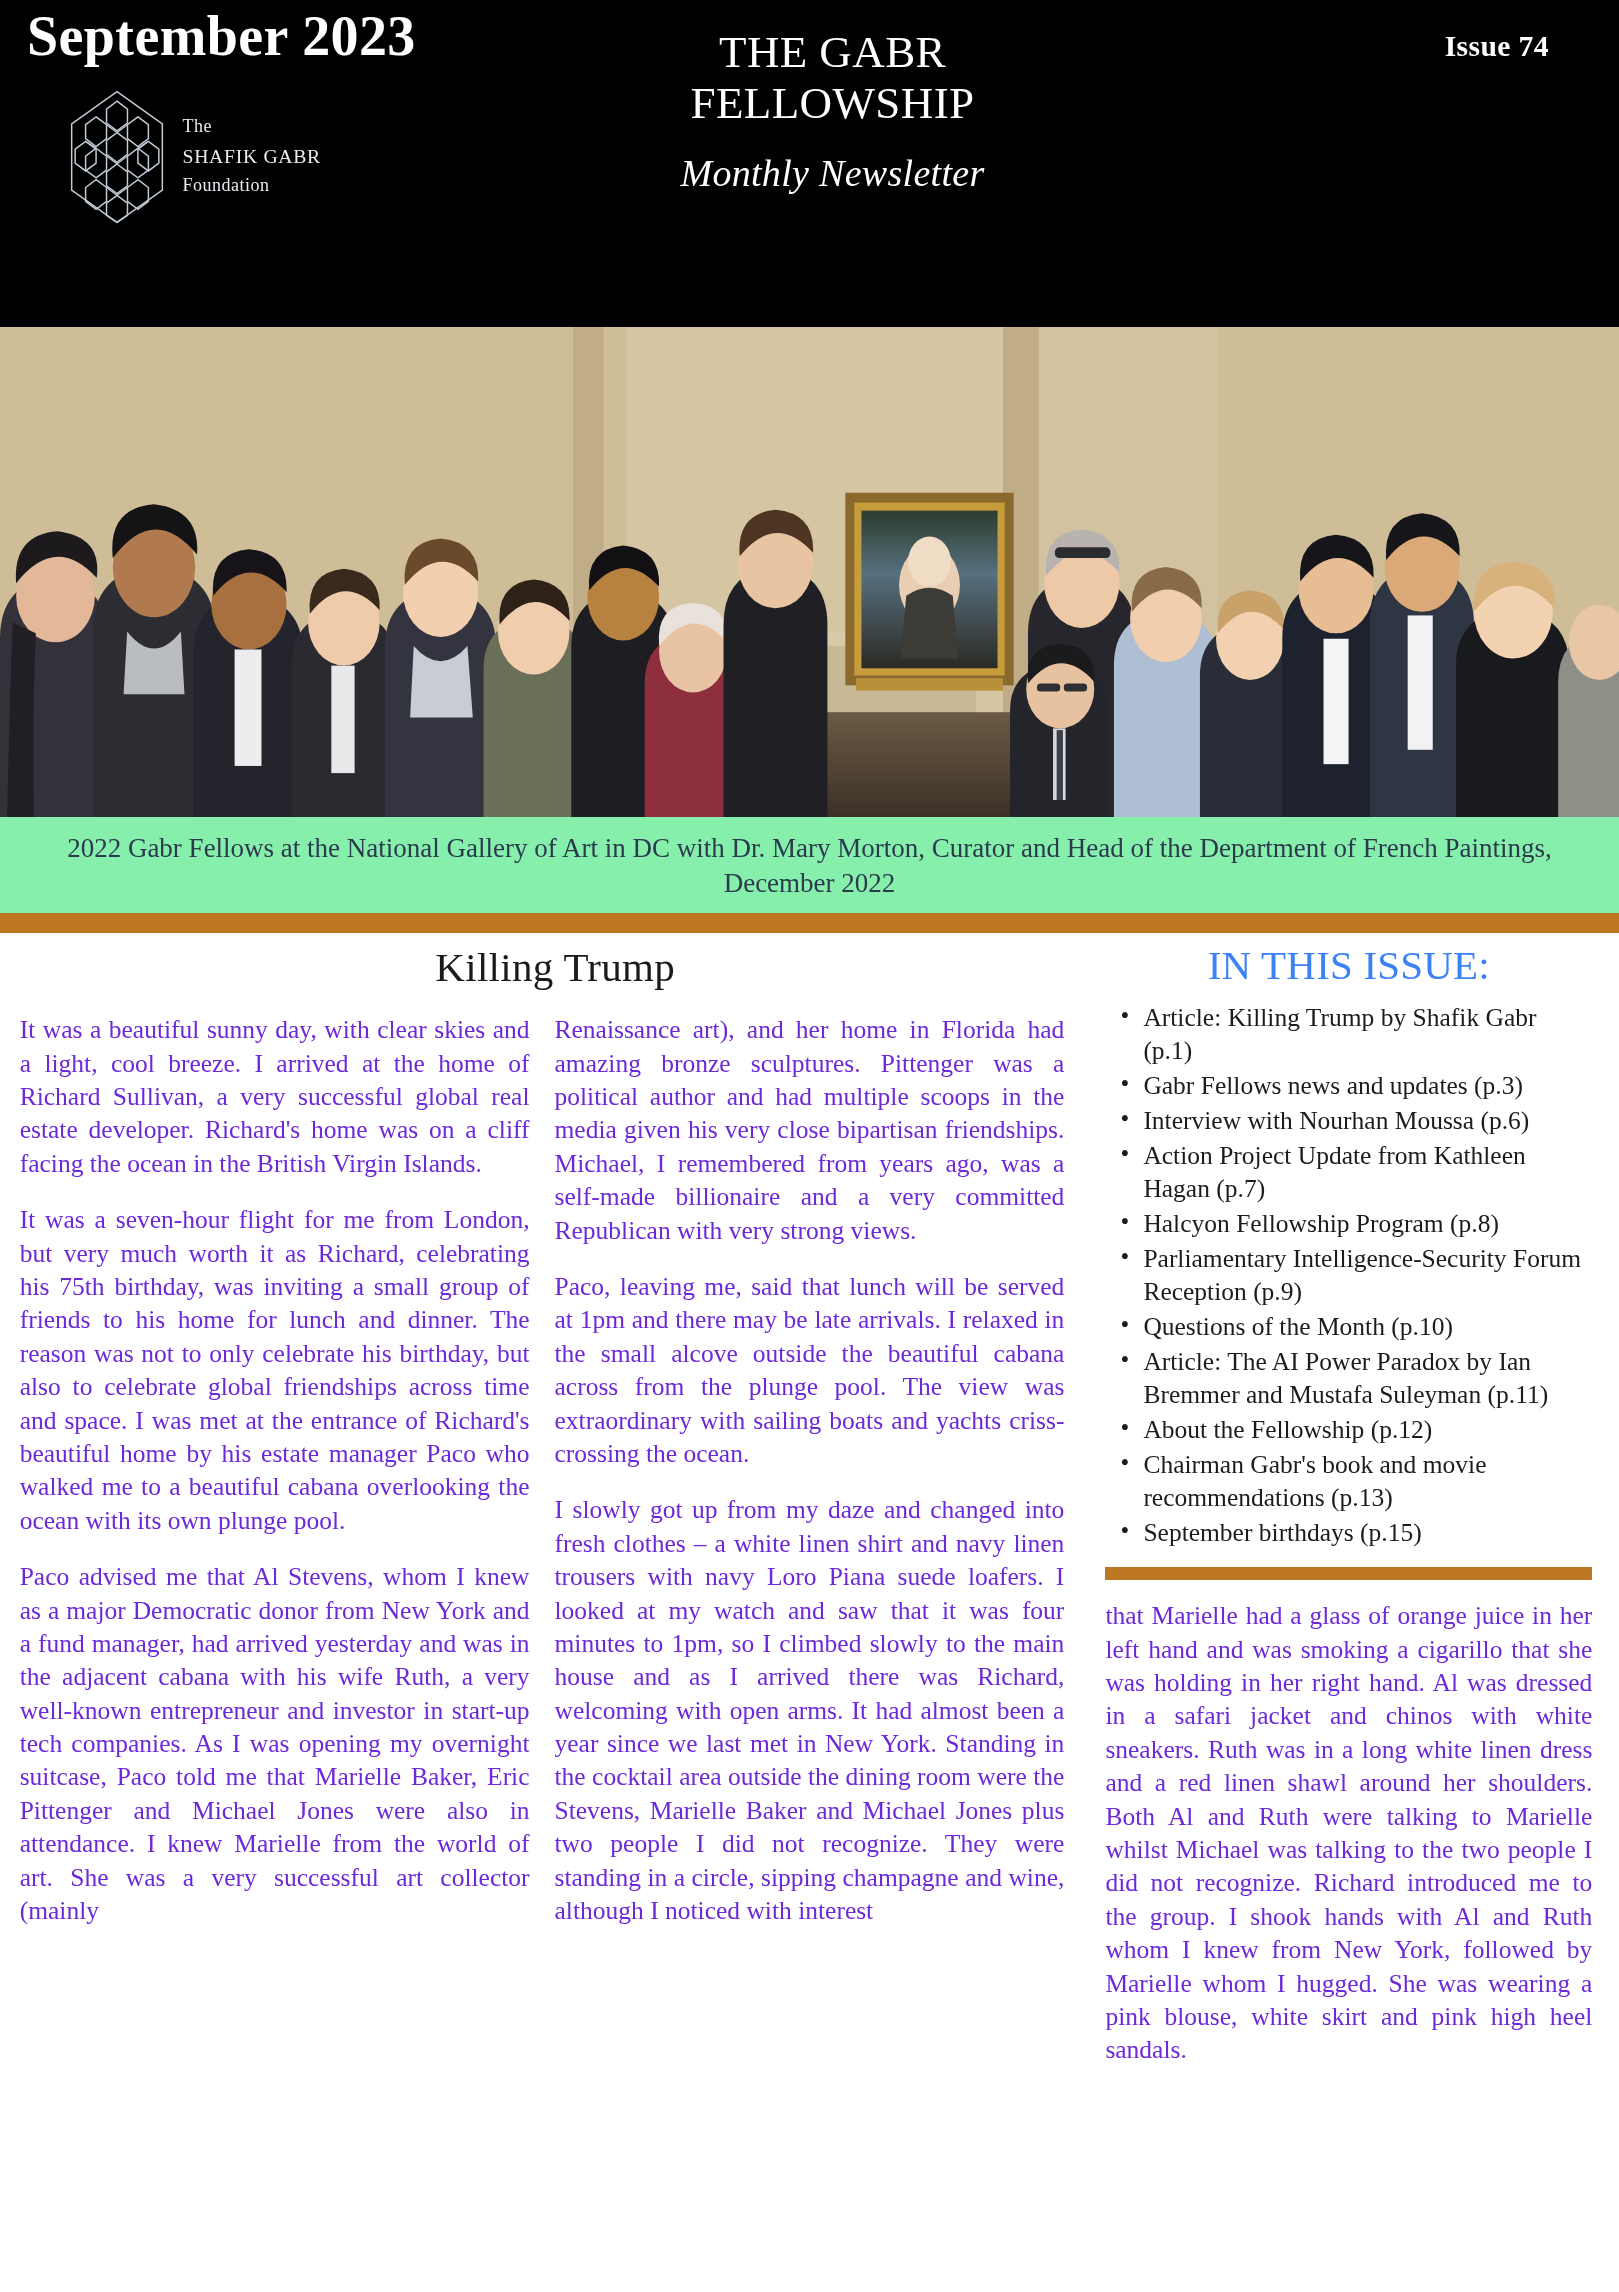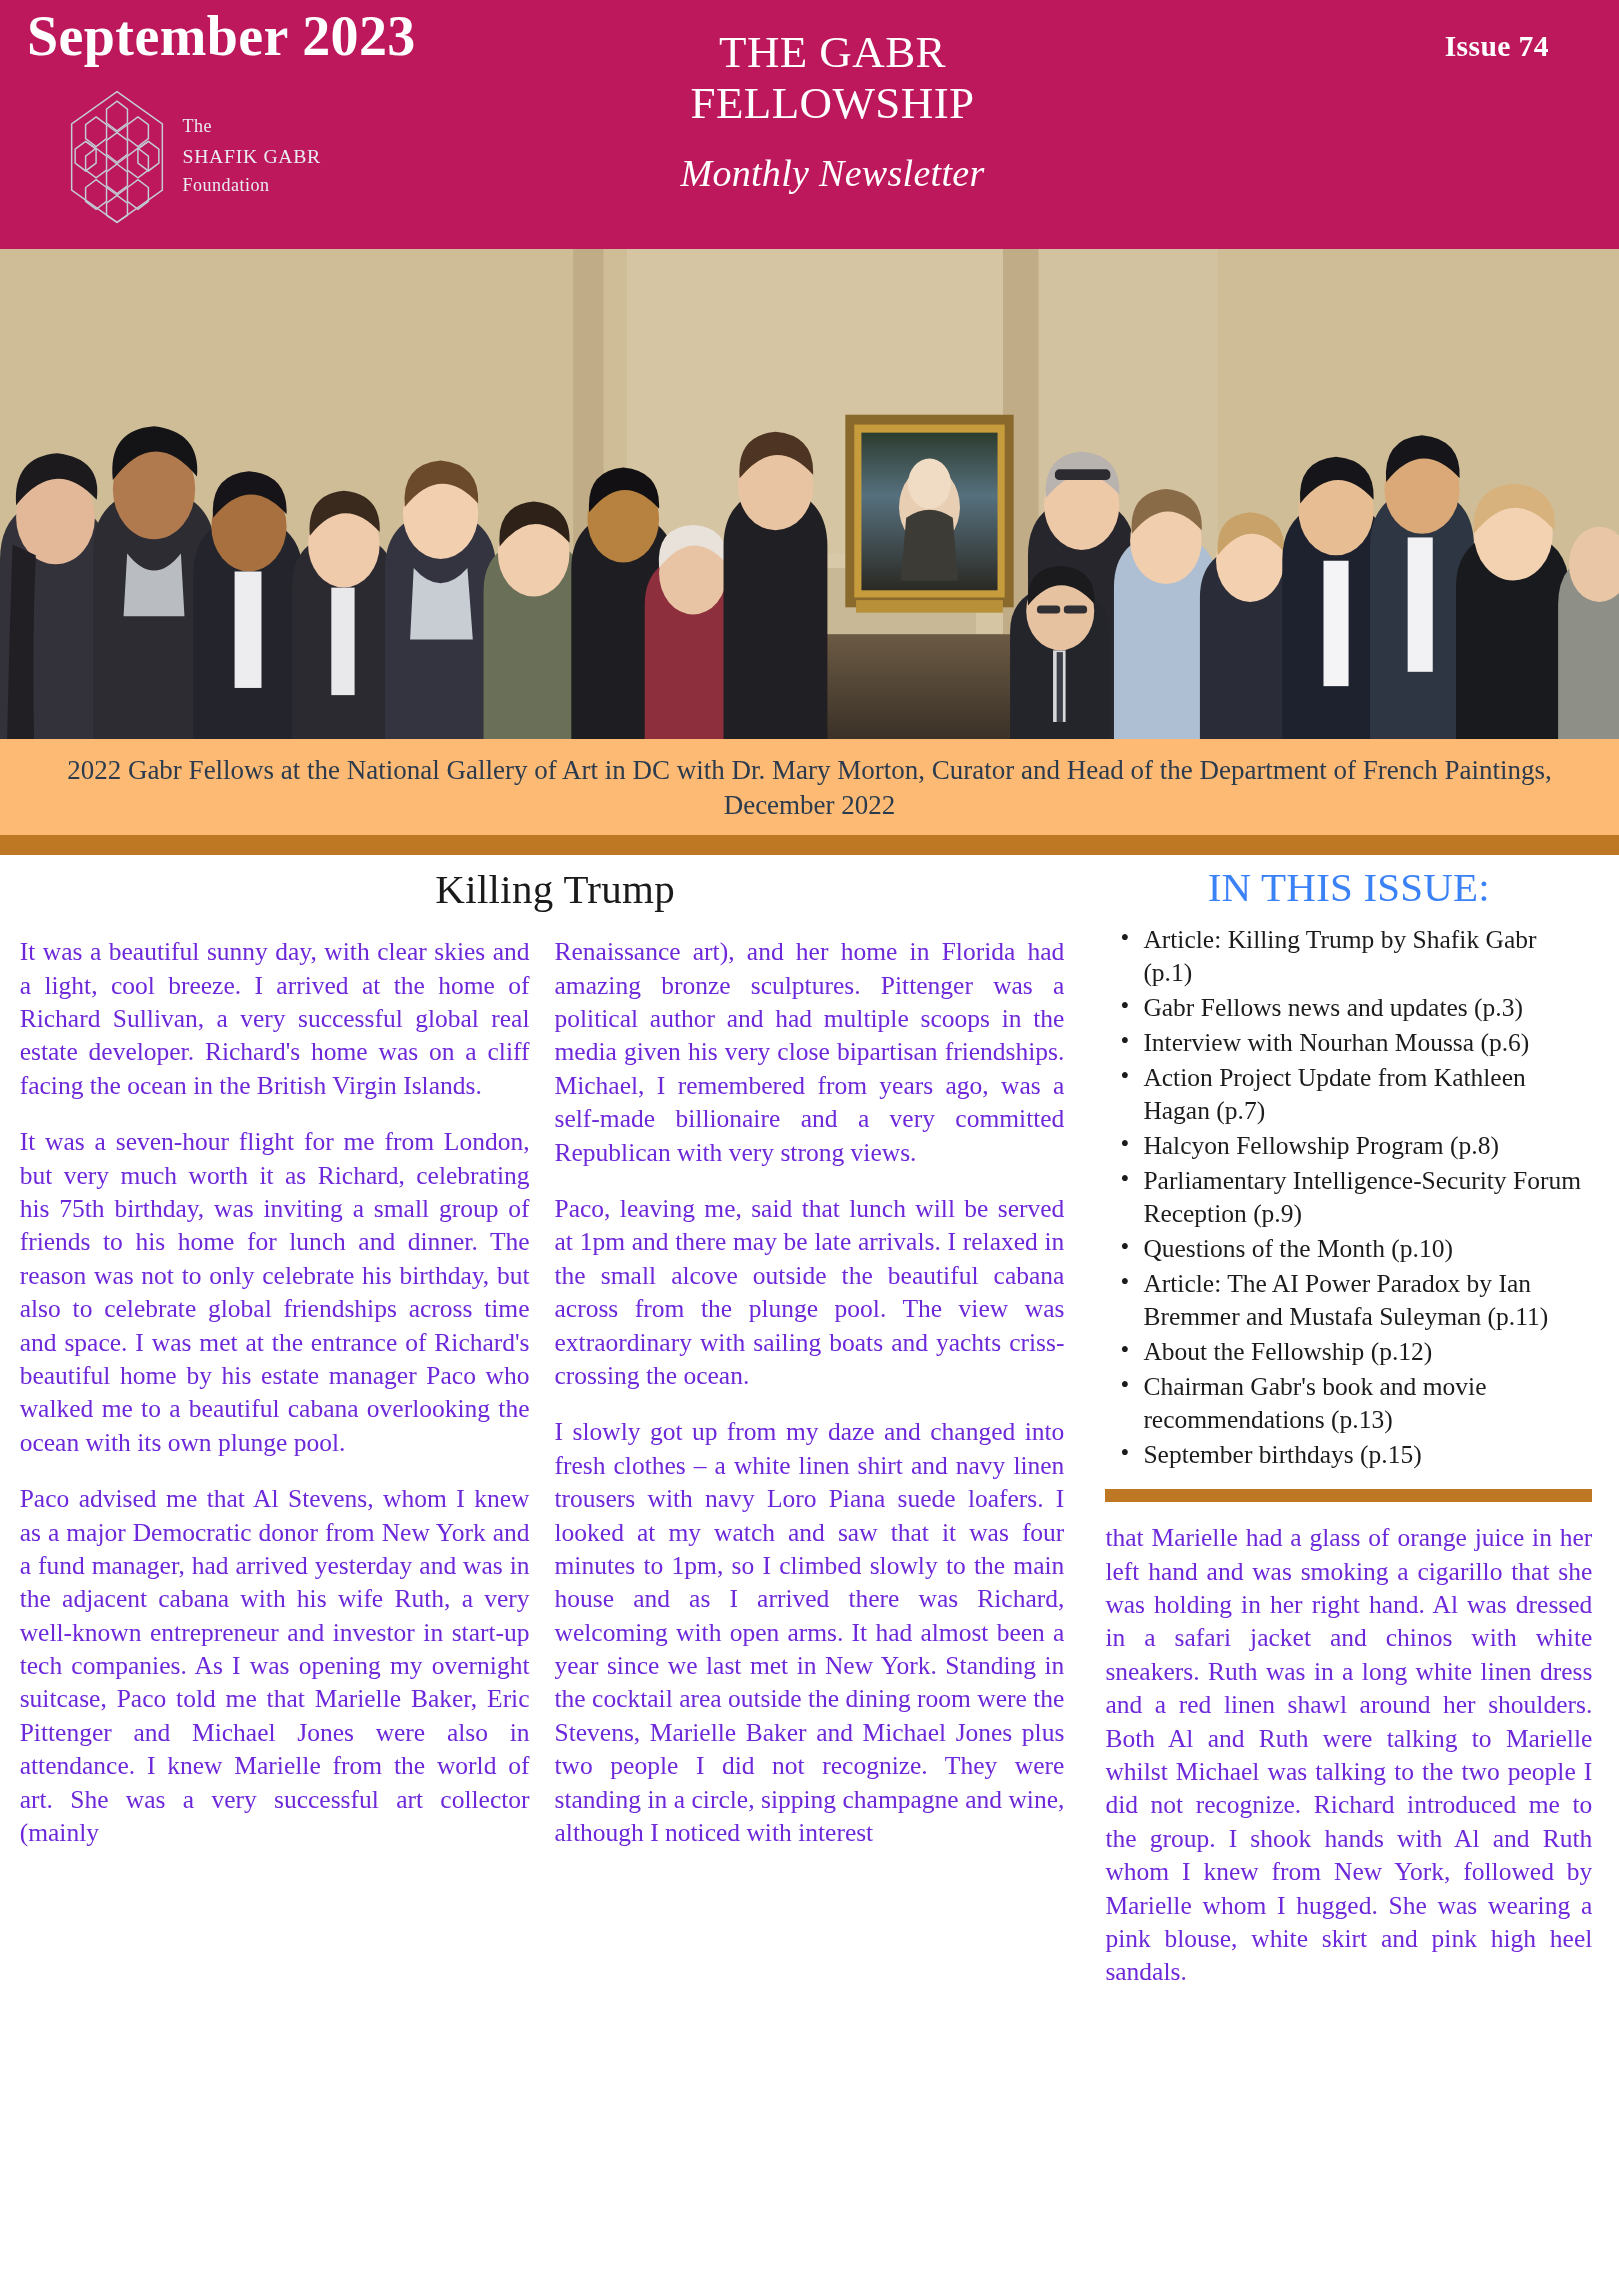--- a/index.html
+++ b/index.html
@@ -18,22 +18,22 @@
     width: 1619px;
     height: 2293px;
     background: #ffffff;
     overflow: hidden;
   }
 
   
   .masthead {
     position: relative;
     width: 1619px;
-    height: 249px;
-    background: #be185d;
+    height: 327px;
+    background: #000000;
     box-sizing: border-box;
   }
   .mh-date {
     position: absolute;
     left: 27px;
     top: 7.2px;
     color: #ffffff;
     font-size: 56px;
     font-weight: 700;
     letter-spacing: 0.4px;
@@ -110,21 +110,21 @@
 
   
   .caption {
     width: 1619px;
     box-sizing: border-box;
     padding: 14.3px 23px 12.5px 23px;
     text-align: center;
     color: #2b3b4d;
     font-size: 27px;
     line-height: 1.28;
-    background: #fdba74;
+    background: #86efac;
   }
 
   
   .rule-full {
     width: 1619px;
     height: 19.7px;
     background: #be7723;
   }
   .rule-col {
     height: 12.5px;

